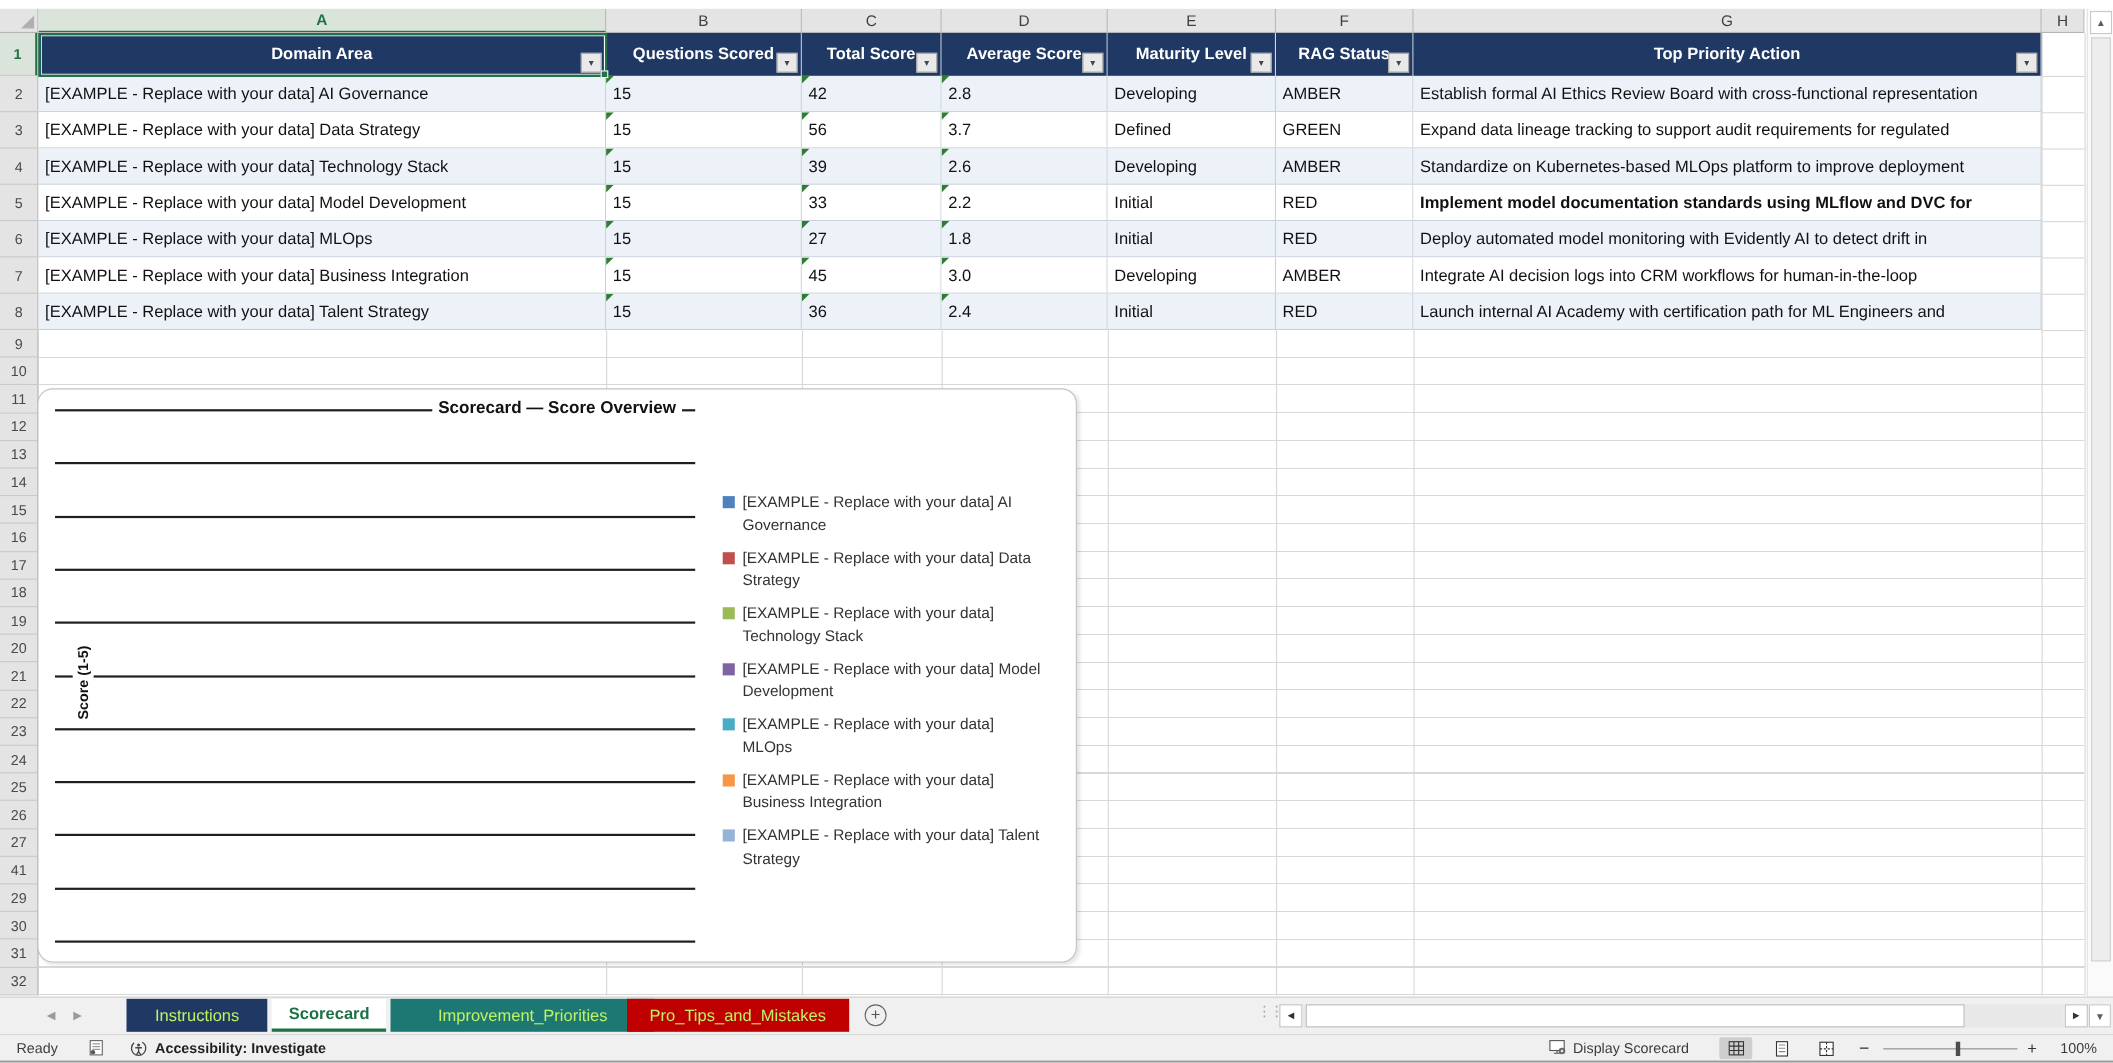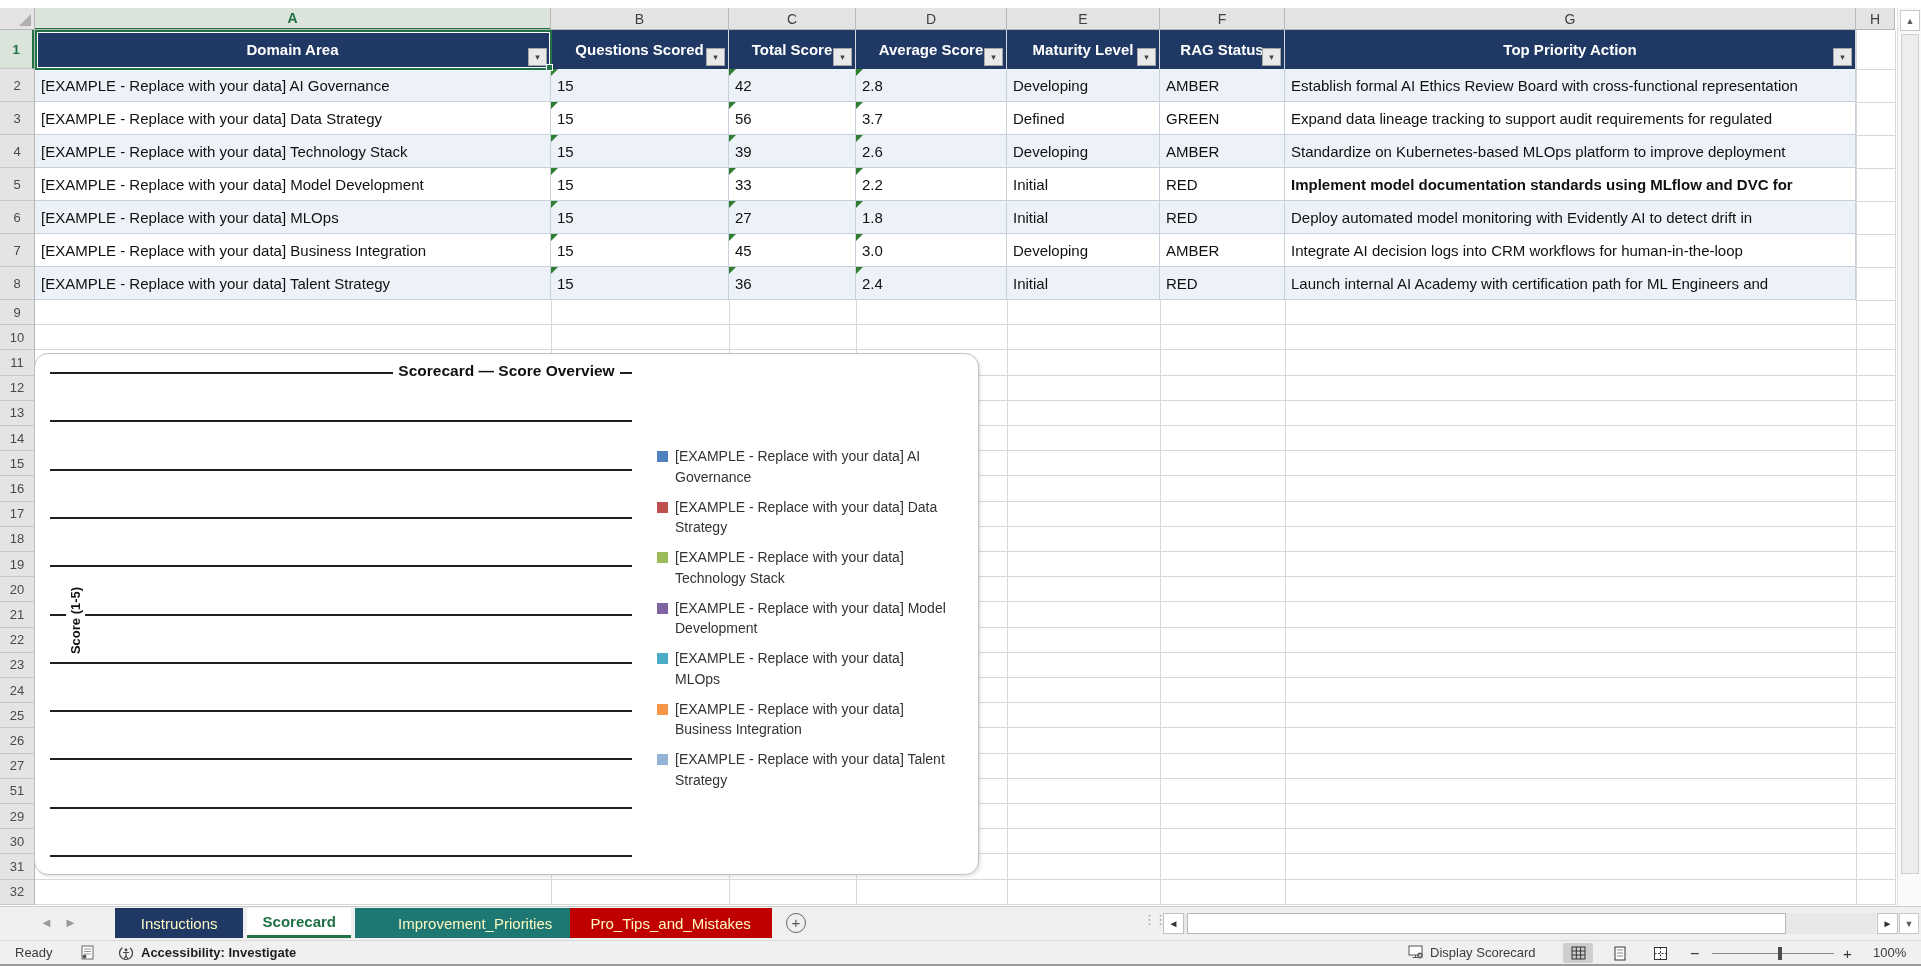--- a/index.html
+++ b/index.html
@@ -64,21 +64,21 @@
          border-left:1px solid #e0e0e0;box-sizing:border-box;}
   .sbtn{position:absolute;left:2px;width:20px;height:21px;background:#fff;border:1px solid #c8c8c8;
          box-sizing:border-box;color:#5c5c5c;font-size:9px;display:flex;align-items:center;justify-content:center;}
   #vthumb{position:absolute;left:3px;top:26px;width:18px;height:840px;background:#ededed;
          border:1px solid #cfcfcf;box-sizing:border-box;}
   
   #tabbar{position:absolute;left:0;top:906px;width:1921px;height:34px;background:#f0f0f0;
          border-top:1px solid #cfcfcf;box-sizing:border-box;}
   .navarrow{position:absolute;top:8px;color:#9a9a9a;font-size:13px;}
   .sheettab{position:absolute;top:1px;height:30px;display:flex;align-items:center;justify-content:center;
-         font-size:15px;color:#fef9c3;padding:0 14px;box-sizing:border-box;}
+         font-size:15px;color:#bef264;padding:0 14px;box-sizing:border-box;}
   .sheettab.active{background:#fff;color:#1e7145;font-weight:bold;border-bottom:3px solid #217346;}
   #newsheet{position:absolute;left:786px;top:6px;width:20px;height:20px;border:1.5px solid #666;
          border-radius:50%;color:#555;font-size:15px;line-height:17px;text-align:center;box-sizing:border-box;}
   #splitdots{position:absolute;left:1143px;top:5px;color:#a0a0a0;font-size:13px;letter-spacing:-2px;}
   #hscroll-left{position:absolute;left:1163px;top:6px;width:21px;height:21px;background:#fff;
          border:1px solid #c0c0c0;box-sizing:border-box;color:#333;font-size:10px;display:flex;align-items:center;justify-content:center;}
   #hscroll-track{position:absolute;left:1184px;top:6px;width:692px;height:21px;background:#e8e8e8;}
   #hscroll-thumb{position:absolute;left:1187px;top:6px;width:599px;height:21px;background:#fff;
          border:1px solid #b8b8b8;box-sizing:border-box;}
   #hscroll-right{position:absolute;left:1877px;top:6px;width:21px;height:21px;background:#fff;
@@ -143,21 +143,21 @@
       <div class="rowhead" style="height: 25.21px;">18</div>
       <div class="rowhead" style="height: 25.21px;">19</div>
       <div class="rowhead" style="height: 25.21px;">20</div>
       <div class="rowhead" style="height: 25.21px;">21</div>
       <div class="rowhead" style="height: 25.21px;">22</div>
       <div class="rowhead" style="height: 25.21px;">23</div>
       <div class="rowhead" style="height: 25.21px;">24</div>
       <div class="rowhead" style="height: 25.21px;">25</div>
       <div class="rowhead" style="height: 25.21px;">26</div>
       <div class="rowhead" style="height: 25.21px;">27</div>
-      <div class="rowhead" style="height: 25.21px;">51</div>
+      <div class="rowhead" style="height: 25.21px;">41</div>
       <div class="rowhead" style="height: 25.21px;">29</div>
       <div class="rowhead" style="height: 25.21px;">30</div>
       <div class="rowhead" style="height: 25.21px;">31</div>
       <div class="rowhead" style="height: 25.21px;">32</div>
     </div>
 
   <div id="emptyrows"></div>
   <div id="vlines">
       <div class="vline" style="left: 551px; top: 300px; height: 605px;"></div>
       <div class="vline" style="left: 729px; top: 300px; height: 605px;"></div>

